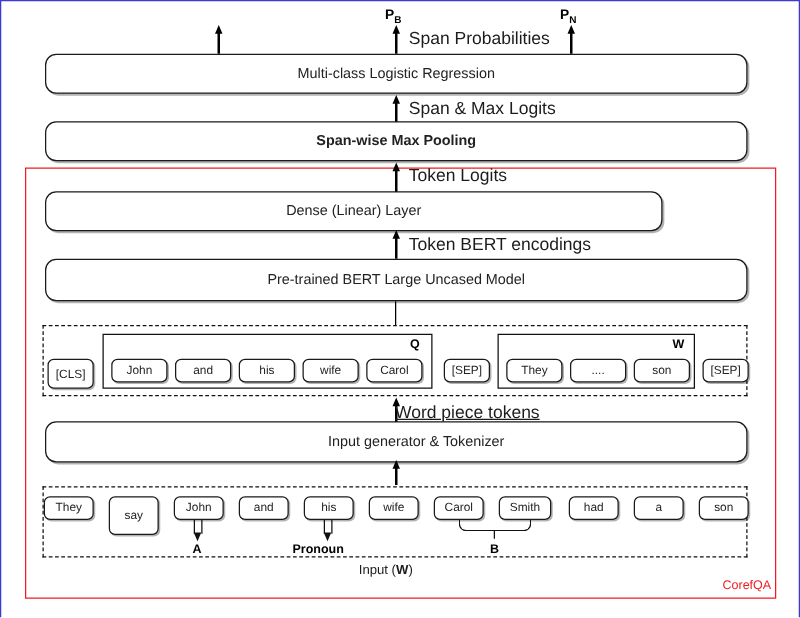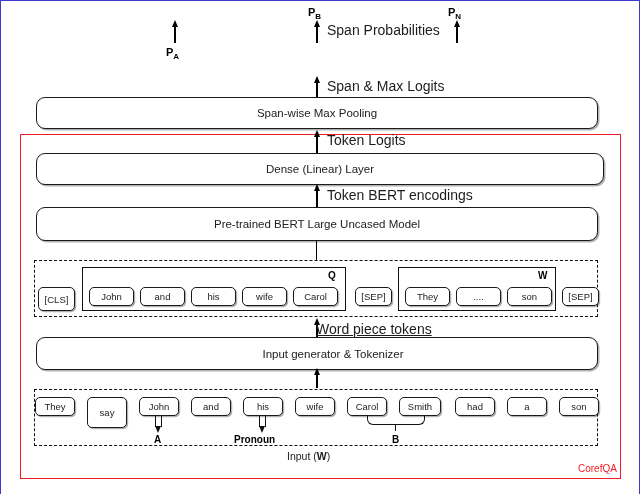--- a/index.html
+++ b/index.html
@@ -184,35 +184,38 @@
   <div class="toplabel" style="left:447px; top:5px;">
     <span>P</span><sub>N</sub>
   </div>
 
   <div class="arrow" style="left:173px; top:24px; height:18px;"></div>
   <div class="arrow" style="left:315px; top:24px; height:18px;"></div>
   <div class="arrow" style="left:455px; top:24px; height:18px;"></div>
 
   <div class="flowlabel" style="left:326px; top:21px;">Span Probabilities</div>
 
+  <div class="stage" style="left:35px; top:42px; width:562px; height:32px;">
+    <span>Multi-class Logistic Regression</span>
+  </div>
 
   <div class="arrow" style="left:315px; top:80px; height:18px;"></div>
   <div class="flowlabel" style="left:326px; top:77px;">Span &amp; Max Logits</div>
 
-  <div class="stage" style="left:35px; top:96px; width:562px; height:32px;">
+  <div class="stage" style="left:35px; top:96px; width:562px; height:32px;font-weight:bold;">
     <span>Span-wise Max Pooling</span>
   </div>
 
   <div id="coref-region" style="left:19px; top:133px; width:601px; height:345px;"></div>
   <div id="coref-tag" style="left:577px; top:462px;">CorefQA</div>
 
   <div class="arrow" style="left:315px; top:134px; height:20px;"></div>
   <div class="flowlabel" style="left:326px; top:131px;">Token Logits</div>
 
-  <div class="stage" style="left:35px; top:152px; width:568px; height:32px;">
+  <div class="stage" style="left:35px; top:152px; width:494px; height:32px;">
     <span>Dense (Linear) Layer</span>
   </div>
 
   <div class="arrow" style="left:315px; top:188px; height:18px;"></div>
   <div class="flowlabel" style="left:326px; top:186px;">Token BERT encodings</div>
 
   <div class="stage" style="left:35px; top:206px; width:562px; height:34px;">
     <span>Pre-trained BERT Large Uncased Model</span>
   </div>
 

